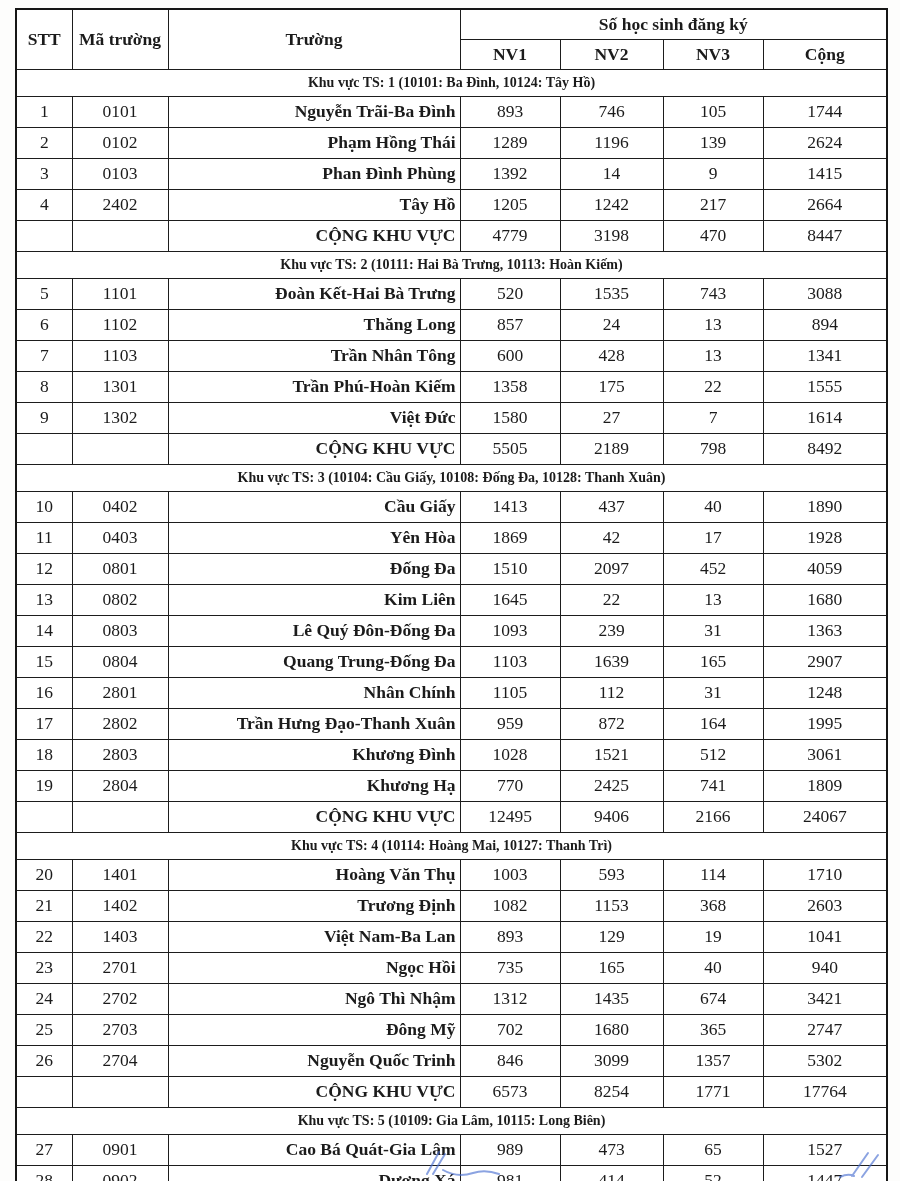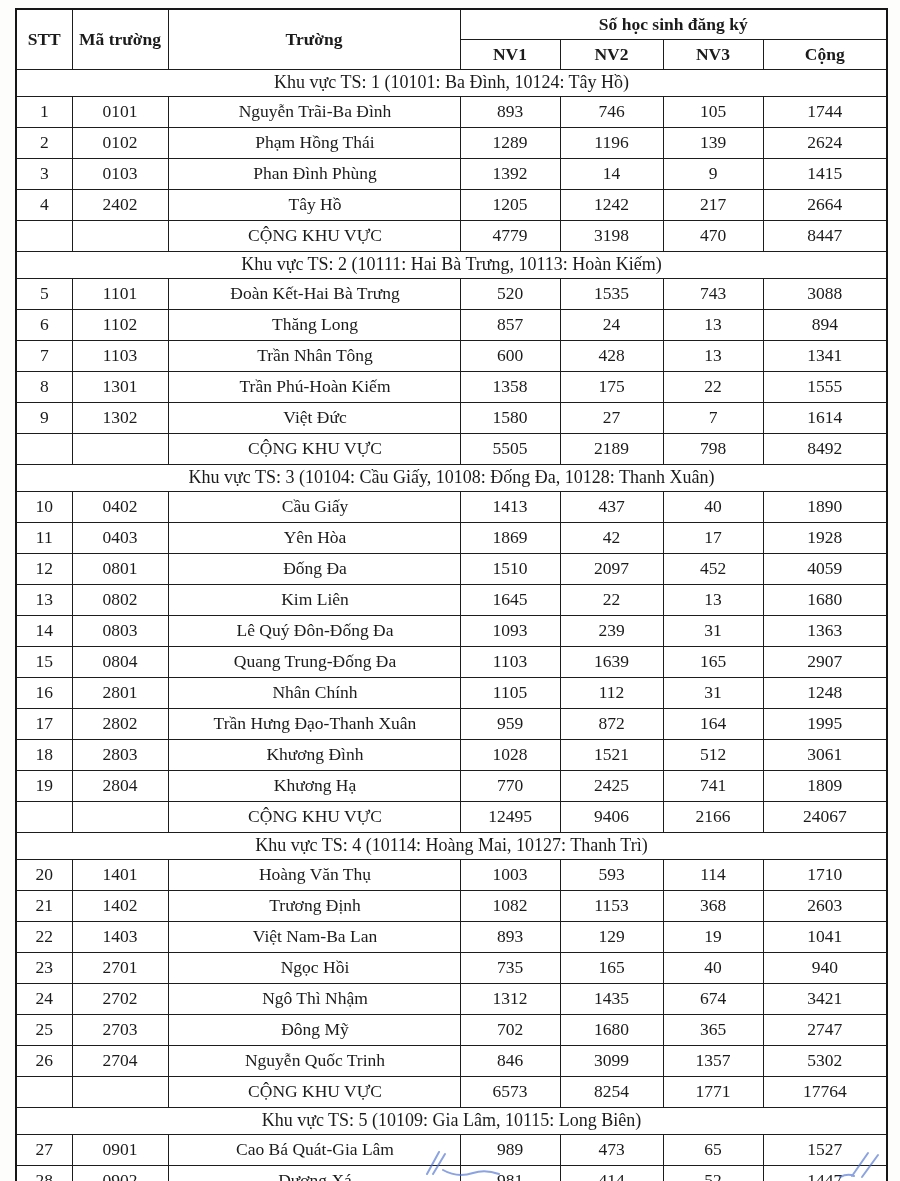--- a/index.html
+++ b/index.html
@@ -44,28 +44,29 @@
     height: 29px;
   }
   table.reg-table thead tr.subhead th {
     height: 29px;
     margin-top: 8px;
   }
   table.reg-table td {
     height: 30px;
   }
   table.reg-table td.section-title {
-    font-weight: normal;
-    font-size: 18px;
+    font-weight: bold;
+    font-size: 14px;
     height: 26px;
     text-align: center;
   }
   table.reg-table td.left {
-    text-align: center;
+    text-align: right;
     padding-left: 6px;
+    font-weight: bold;
   }
   table.reg-table { border: 2.4px solid #161616; }
   .pen-mark {
     position: absolute;
     pointer-events: none;
     opacity: 0.85;
   }
 </style>
 </head>
 <body>

